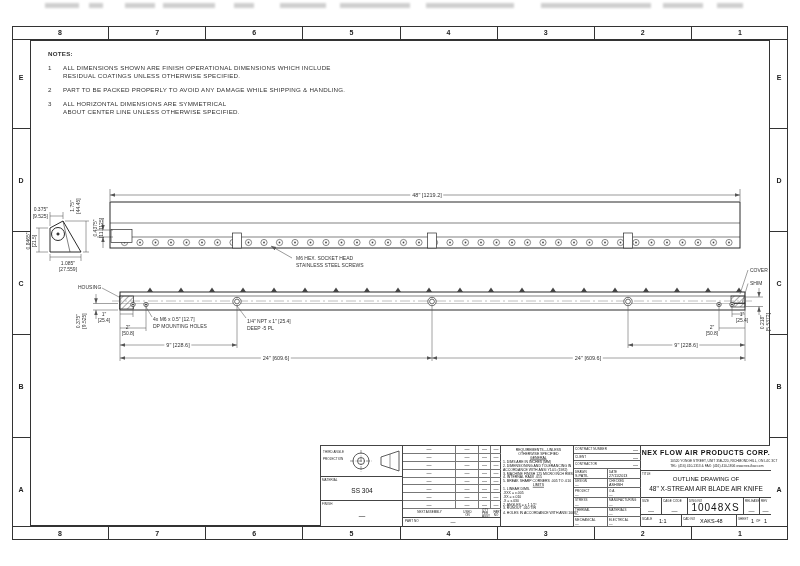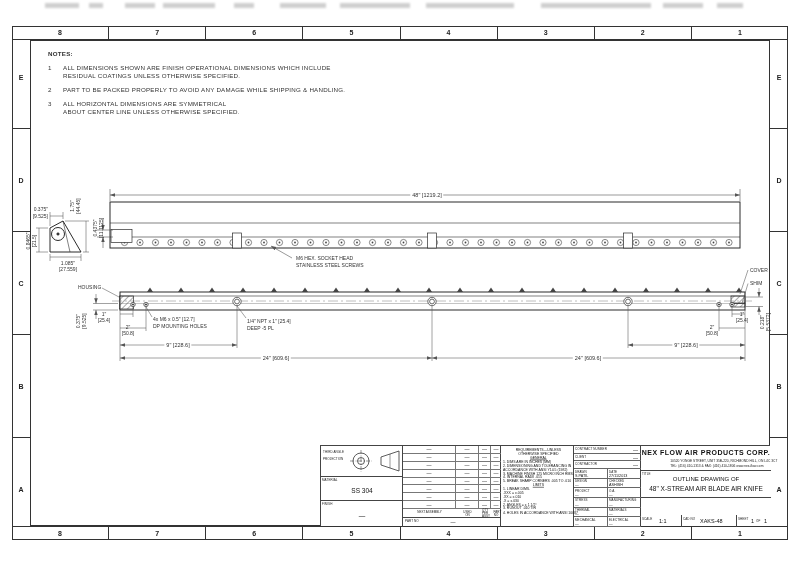--- a/index.html
+++ b/index.html
@@ -588,20 +588,42 @@
       <div class="cell bB" style="left:0;top:0;width:130px;height:25px;">
         <div style="position:absolute;left:0;right:0;top:3px;text-align:center;font-size:7px;font-weight:bold;letter-spacing:.5px;color:#111;">NEX FLOW AIR PRODUCTS CORP.</div>
         <div class="tvc" style="top:13px;">10520 YONGE STREET, UNIT 35B-220, RICHMOND HILL, ON L4C 3C7</div>
         <div class="tvc" style="top:18px;">TEL: (416) 410-1313 &amp; FAX: (416) 410-1806  www.nex-flow.com</div>
       </div>
       <div class="cell bB" style="left:0;top:25px;width:130px;height:27px;">
         <span class="t" style="left:1px;top:1px;">TITLE</span>
         <div style="position:absolute;left:0;right:0;top:5px;text-align:center;font-size:6px;color:#111;">OUTLINE DRAWING OF</div>
         <div style="position:absolute;left:0;right:0;top:14px;text-align:center;font-size:6.5px;color:#111;">48" X-STREAM AIR BLADE AIR KNIFE</div>
       </div>
+      <div class="cell bB" style="left:0;top:52px;width:130px;height:17px;">
+        <div class="cell bR" style="left:0;top:0;width:21px;height:17px;">
+          <span class="t" style="left:1px;top:1px;">SIZE</span>
+          <div class="fv">—</div>
+        </div>
+        <div class="cell bR" style="left:21px;top:0;width:26px;height:17px;">
+          <span class="t" style="left:1px;top:1px;">CAGE CODE</span>
+          <div class="fv">—</div>
+        </div>
+        <div class="cell bR" style="left:47px;top:0;width:56px;height:17px;">
+          <span class="t" style="left:1px;top:1px;">DWG NO</span>
+          <div class="fv" style="font-size:10px;letter-spacing:1px;bottom:2px;">10048XS</div>
+        </div>
+        <div class="cell bR" style="left:103px;top:0;width:16px;height:17px;">
+          <span class="t" style="left:1px;top:1px;">RELEASE</span>
+          <div class="fv">—</div>
+        </div>
+        <div class="cell" style="left:119px;top:0;width:11px;height:17px;">
+          <span class="t" style="left:1px;top:1px;">REV</span>
+          <div class="fv">—</div>
+        </div>
+      </div>
       <div class="cell" style="left:0;top:69px;width:130px;height:12px;">
         <div class="cell bR" style="left:0;top:0;width:41px;height:12px;">
           <span class="t" style="left:1px;top:2px;">SCALE</span>
           <span style="position:absolute;left:18px;top:3px;font-size:5.5px;color:#111;">1:1</span>
         </div>
         <div class="cell bR" style="left:41px;top:0;width:55px;height:12px;">
           <span class="t" style="left:1px;top:2px;">CAD NO</span>
           <span style="position:absolute;left:18px;top:3px;font-size:5.5px;color:#111;">XAKS-48</span>
         </div>
         <div class="cell" style="left:96px;top:0;width:34px;height:12px;">

